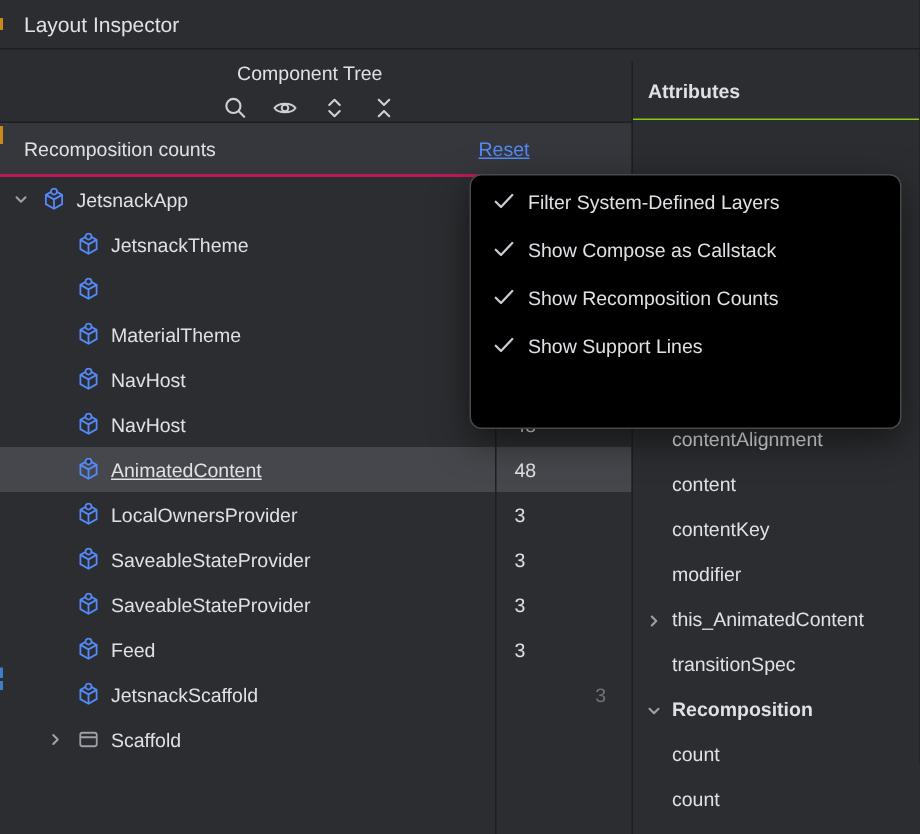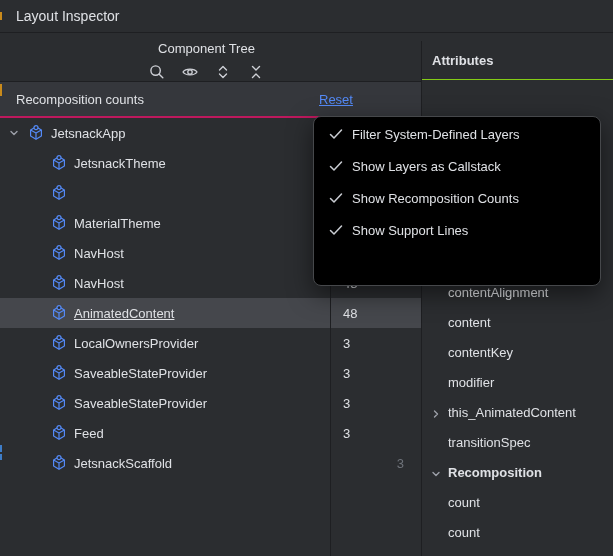--- a/index.html
+++ b/index.html
@@ -289,20 +289,37 @@
               <g fill="none" stroke="#548af7" stroke-width="1.2" stroke-linejoin="round">
                 <path d="M8 1.8 13.4 4.9 13.4 11.1 8 14.2 2.6 11.1 2.6 4.9 Z"></path>
                 <path d="M8 7.9 L8 14.2 M8 7.9 L2.6 4.9 M8 7.9 L13.4 4.9"></path>
               </g>
               <circle cx="8" cy="2.7" r="2" fill="#2b2d30" stroke="#548af7" stroke-width="1.2"></circle>
             </svg>
           </span>
     <span class="label">JetsnackScaffold</span>
     <span class="count count-muted">3</span>
   </div>
+        <div class="tree-row">
+    <span class="expander" style="margin-left: 29px;">
+            <svg width="12" height="12" viewBox="0 0 12 12">
+              <polyline points="4.5,3 7.5,6 4.5,9" fill="none" stroke="#9da0a8" stroke-width="1.4" stroke-linecap="round" stroke-linejoin="round"></polyline>
+            </svg>
+          </span>
+    <span class="node-icon">
+            <svg width="16" height="16" viewBox="0 0 16 16">
+              <g fill="none" stroke="#9da0a8" stroke-width="1.2">
+                <rect x="2.5" y="3.5" width="11" height="9" rx="1.5"></rect>
+                <line x1="2.5" y1="6.5" x2="13.5" y2="6.5"></line>
+              </g>
+            </svg>
+          </span>
+    <span class="label">Scaffold</span>
+    <span class="count"></span>
+  </div>
       </div>
     <div class="col-divider"></div>
   </div>
 
   <div class="v-divider"></div>
 
   <div class="right-panel">
     <div class="attr-header">Attributes</div>
     <div class="attr-spacer"></div>
     <div id="attr-rows">
@@ -362,21 +379,21 @@
           </svg>
         </span>
     <span class="label">Filter System-Defined Layers</span>
   </div>
       <div class="menu-item">
     <span class="menu-check">
           <svg width="16" height="16" viewBox="0 0 16 16">
             <polyline points="2.5,8.5 6,12 13.5,4" fill="none" stroke="#c9ccd2" stroke-width="1.5" stroke-linecap="round" stroke-linejoin="round"></polyline>
           </svg>
         </span>
-    <span class="label">Show Layers as Callstack</span>
+    <span class="label">Show Compose as Callstack</span>
   </div>
       <div class="menu-item">
     <span class="menu-check">
           <svg width="16" height="16" viewBox="0 0 16 16">
             <polyline points="2.5,8.5 6,12 13.5,4" fill="none" stroke="#c9ccd2" stroke-width="1.5" stroke-linecap="round" stroke-linejoin="round"></polyline>
           </svg>
         </span>
     <span class="label">Show Recomposition Counts</span>
   </div>
       <div class="menu-item">

